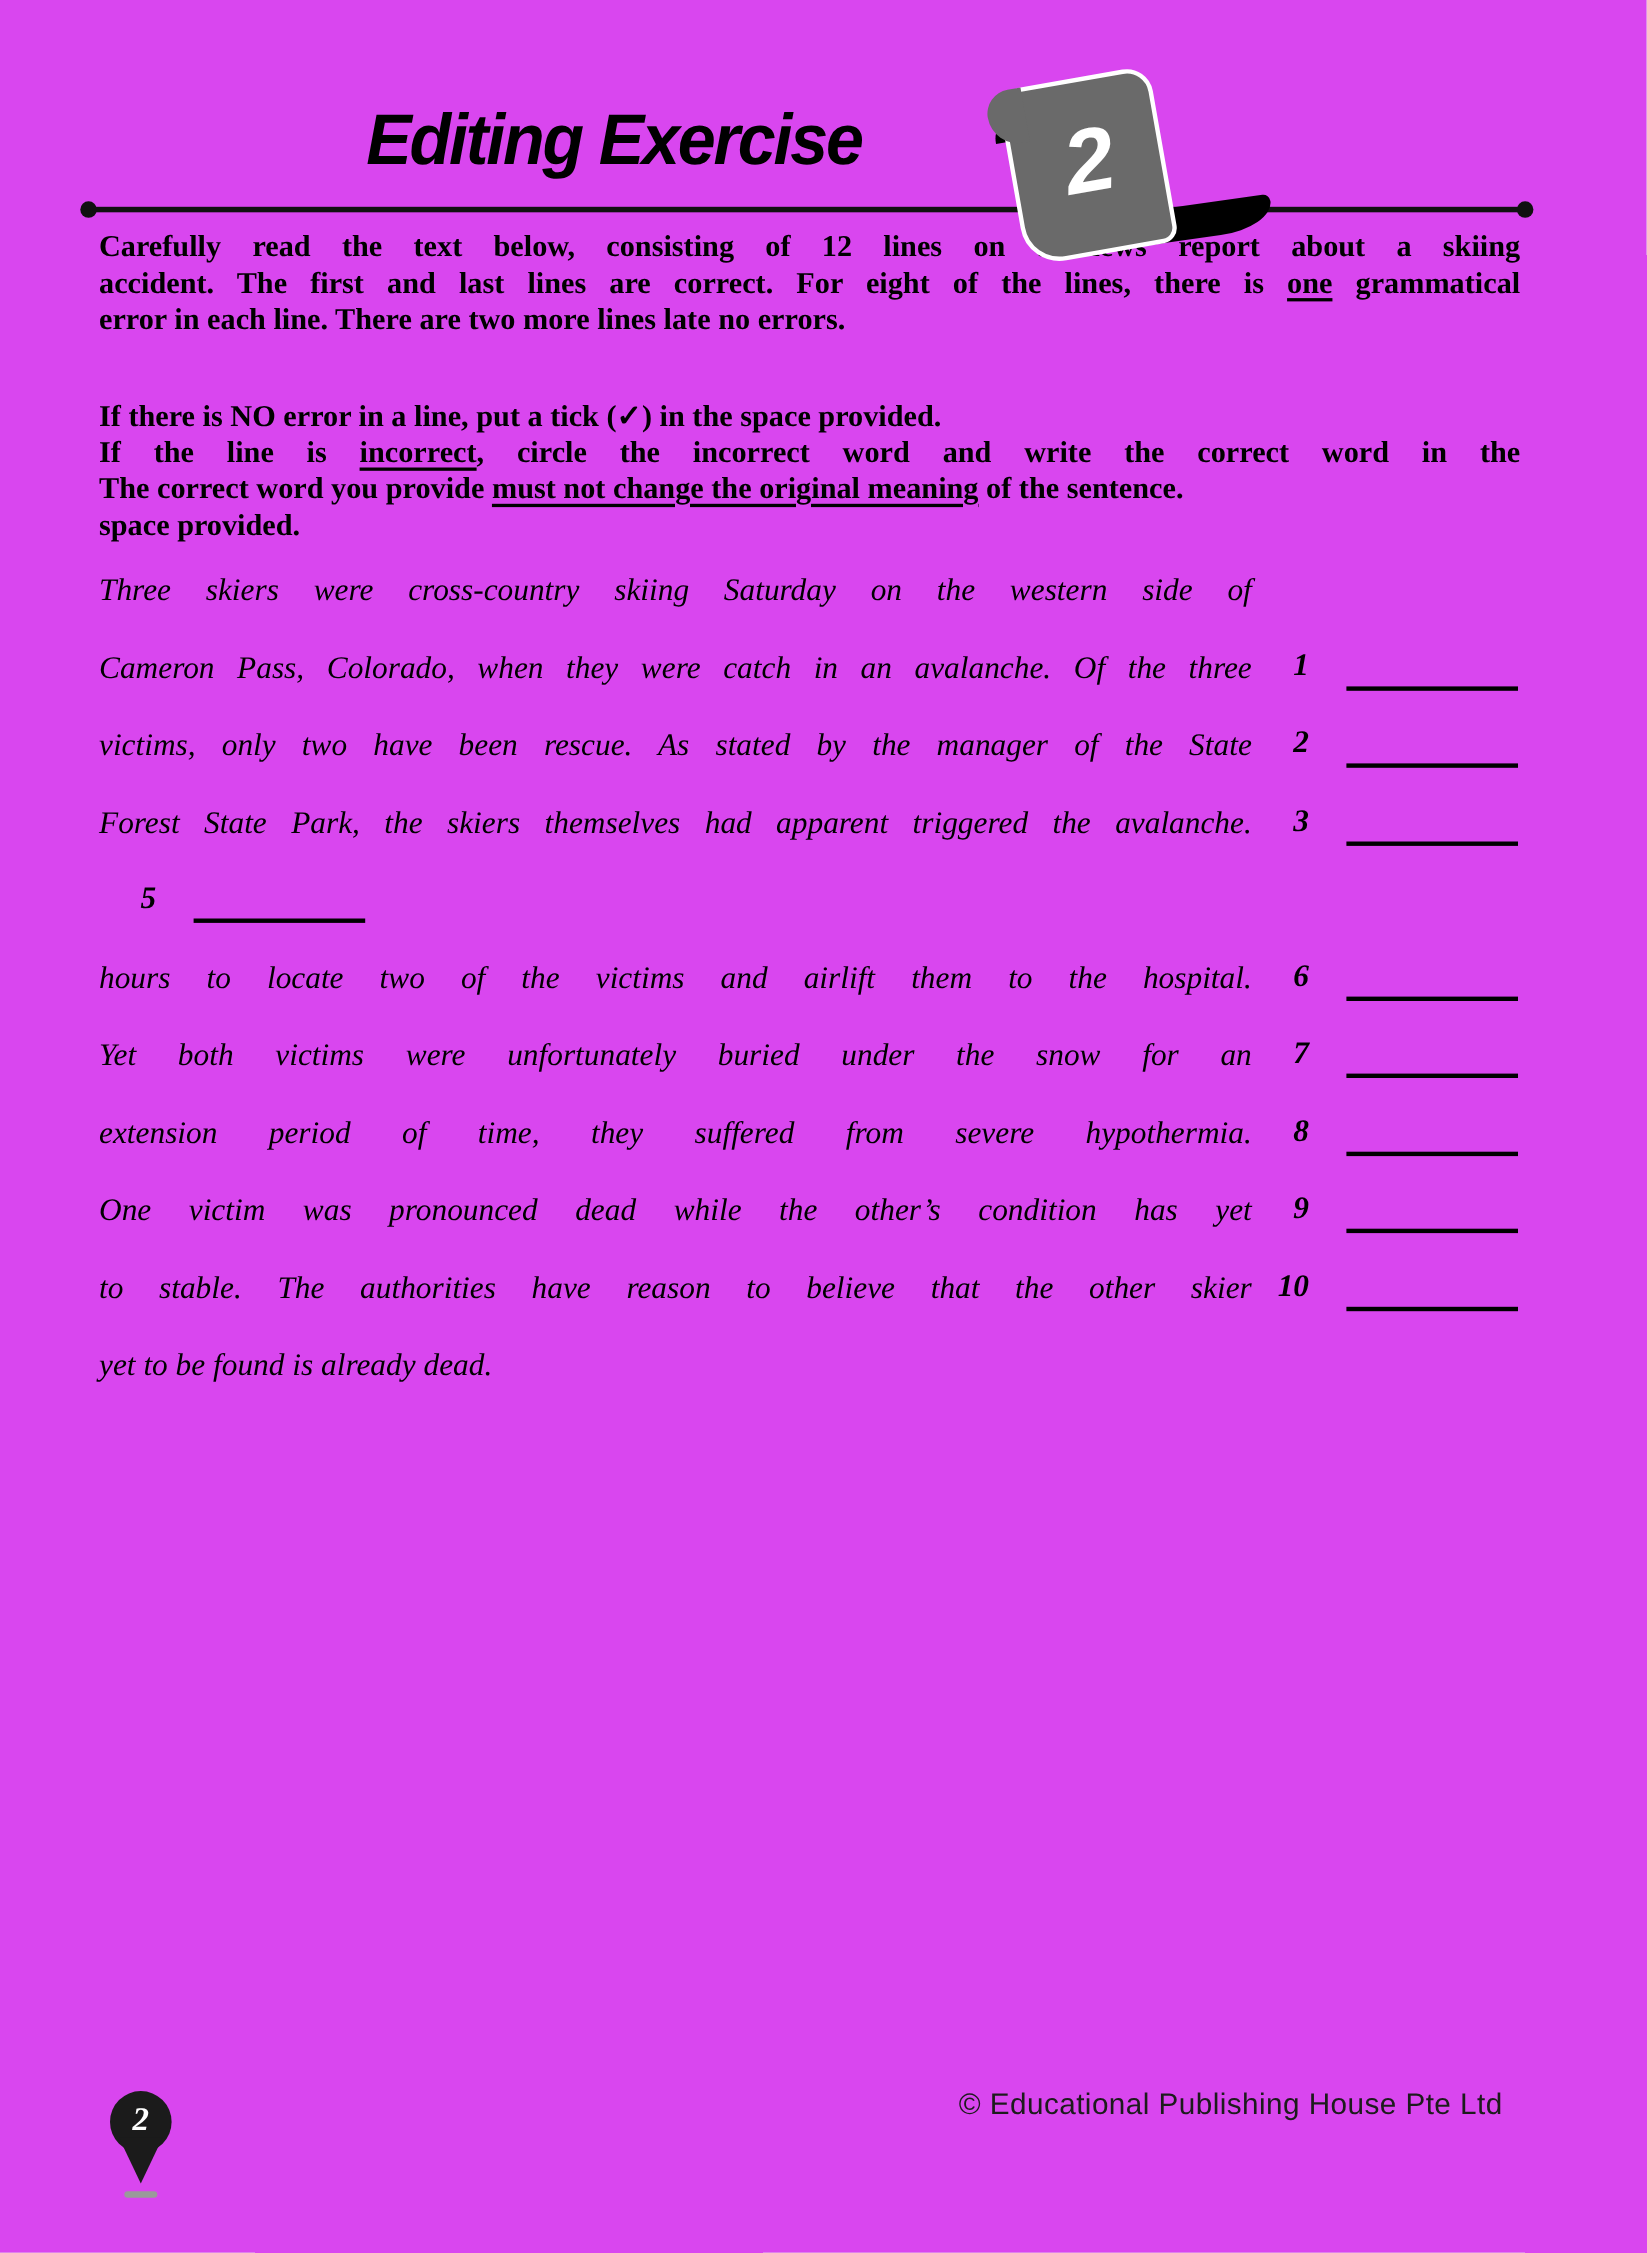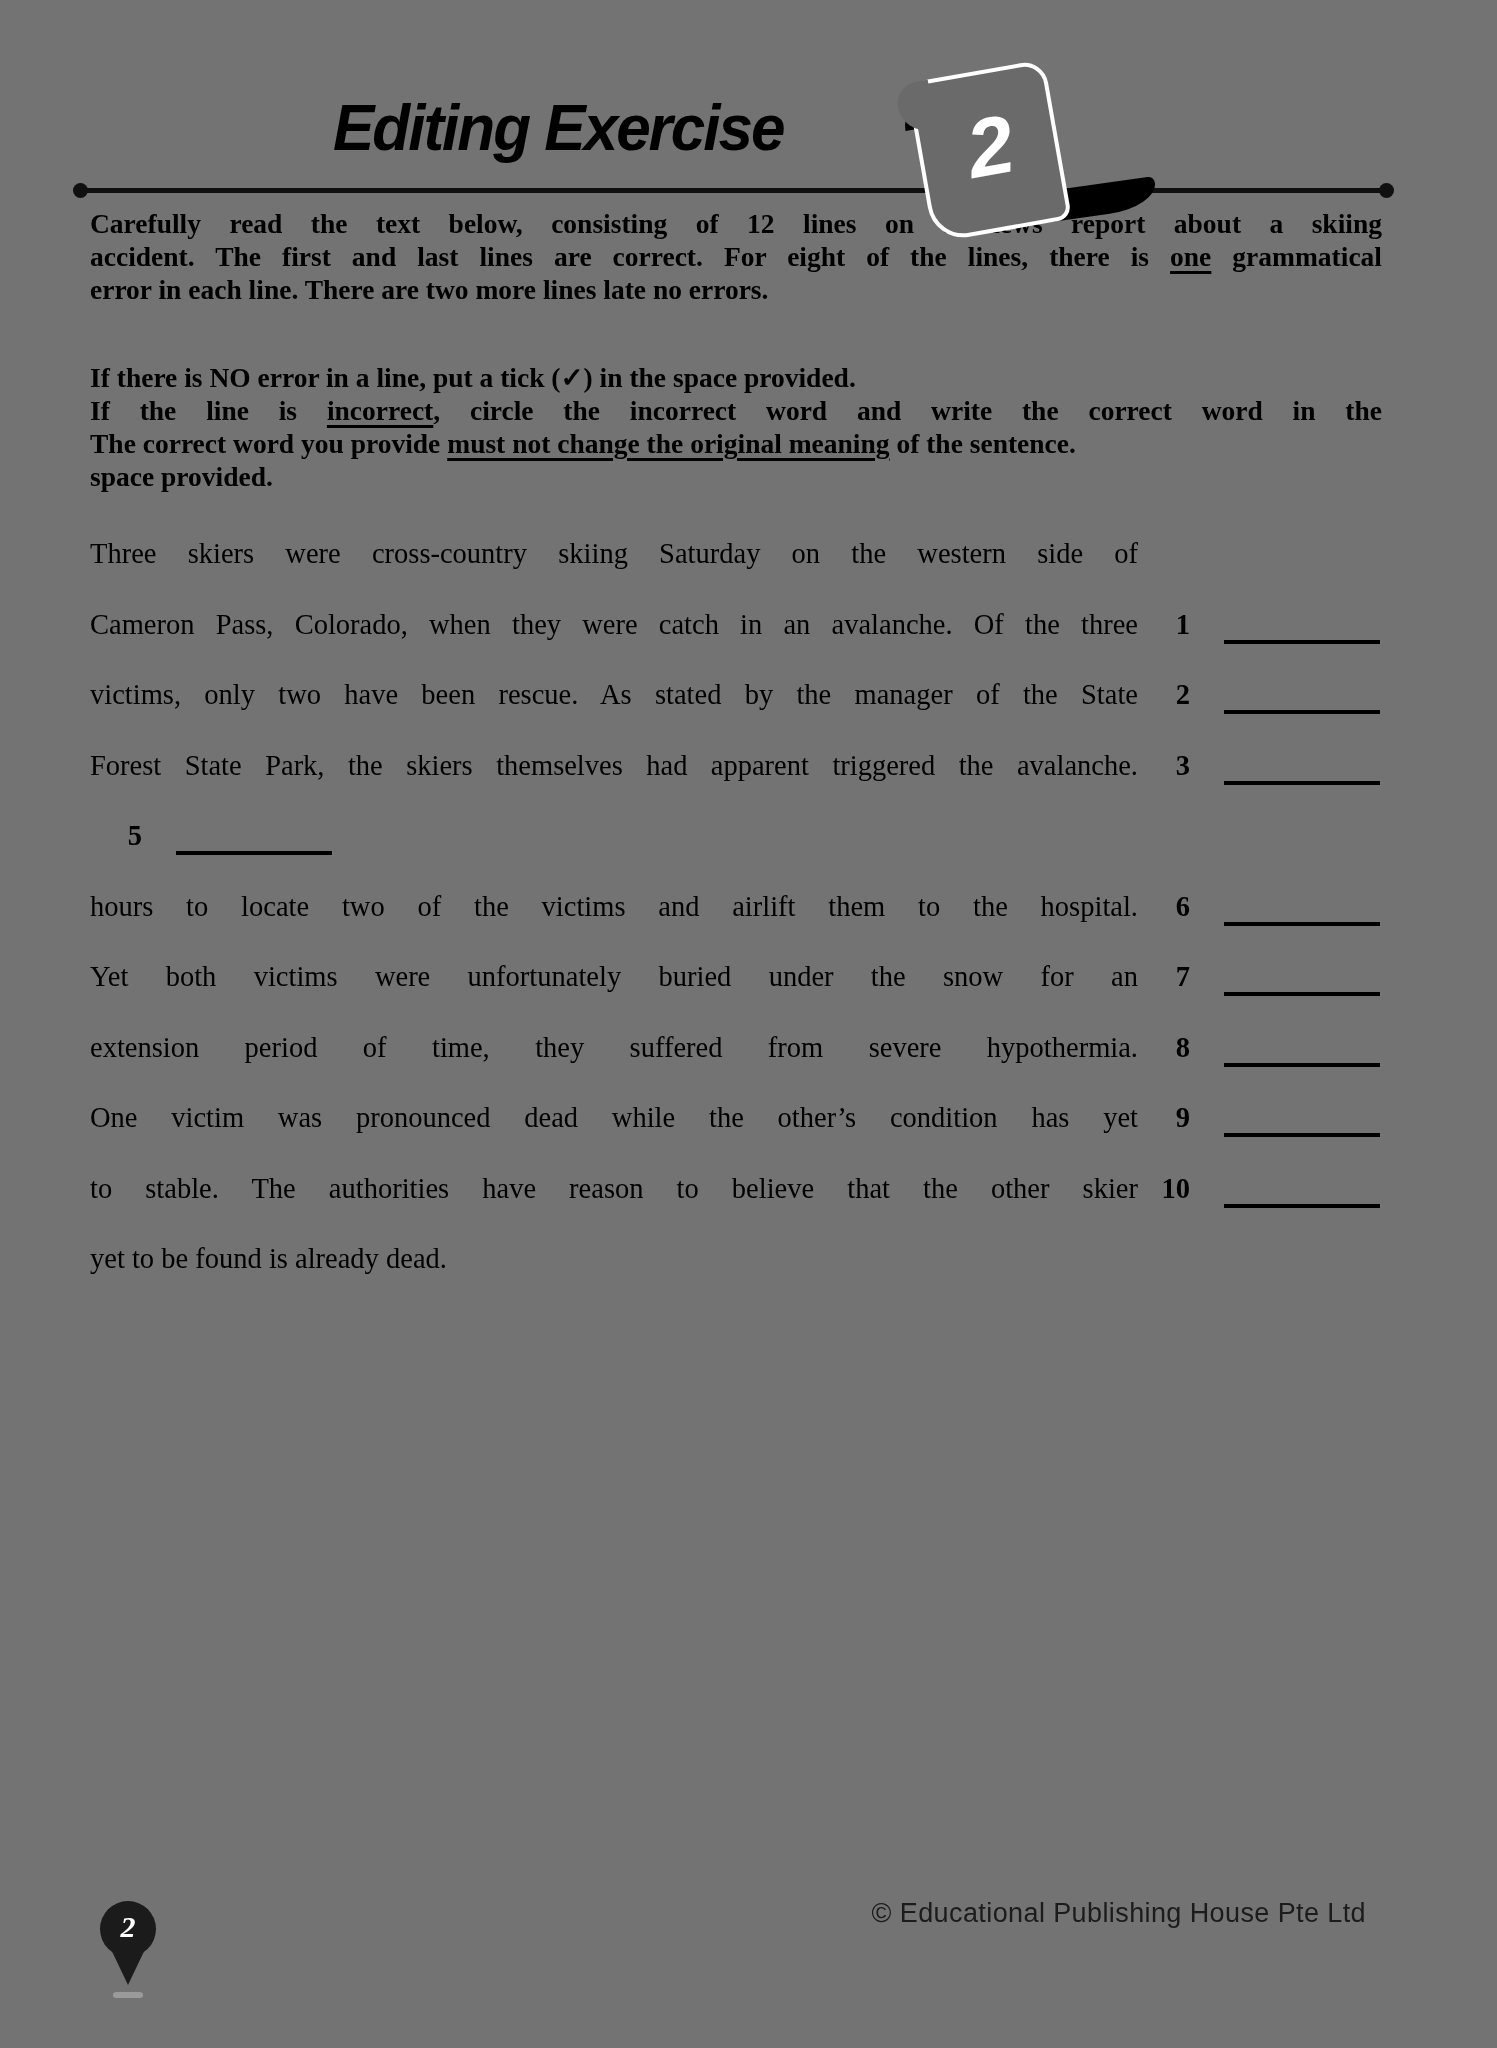--- a/index.html
+++ b/index.html
@@ -1,18 +1,18 @@
 <!DOCTYPE html>
 <html style="--badge-gray: #6a6a6a; --pin-black: #1b1b1b;"><head>
 <meta charset="utf-8">
 <style>
   html,body { margin:0; padding:0; background:#e8e8e8; }
   .page {
     position:relative; width:1497px; height:2048px; margin:0 auto;
-    background:#737373; color:#000;
+    background:#d946ef; color:#000;
     font-family:"Liberation Serif", serif; overflow:hidden;
   }
 
   
   .page-title {
     position:absolute; left:333px; top:92px; margin:0;
     font-family:"Liberation Sans", sans-serif;
     font-style:italic; font-weight:bold; font-size:62px; letter-spacing:-2px;
     transform:scaleY(1.05);
   }
@@ -49,21 +49,21 @@
 
   
   .instructions { position:absolute; left:90px; top:207px; width:1292px; }
   .instr-line { font-weight:bold; font-size:27.5px; line-height:33px; white-space:normal; }
   .instr-line.justify { text-align:justify; text-align-last:justify; }
   .para2 { margin-top:55px; }
   .u { text-decoration:underline; text-decoration-thickness:3px; text-underline-offset:5px; }
 
   
   .passage { position:absolute; left:90px; top:519px; width:1292px; }
-  .p-row { display:flex; align-items:center; height:70.5px; }
+  .p-row { display:flex; height:70.5px;font-style:italic; }
   .p-text { width:1048px; font-size:28.5px; line-height:36px; }
   .p-text.justify { text-align:justify; text-align-last:justify; }
   .p-num { width:52px; text-align:right; font-weight:bold; font-size:28.5px; }
   .p-blank { width:156px; margin-left:34px; height:34px; border-bottom:4px solid #000; }
   .p-blank.hide, .p-num.hide { visibility:hidden; }
 
   
   .pin {
     position:absolute; left:100px; top:1901px; width:56px; height:56px;
     background:var(--pin-black,#1b1b1b); border-radius:50%;

